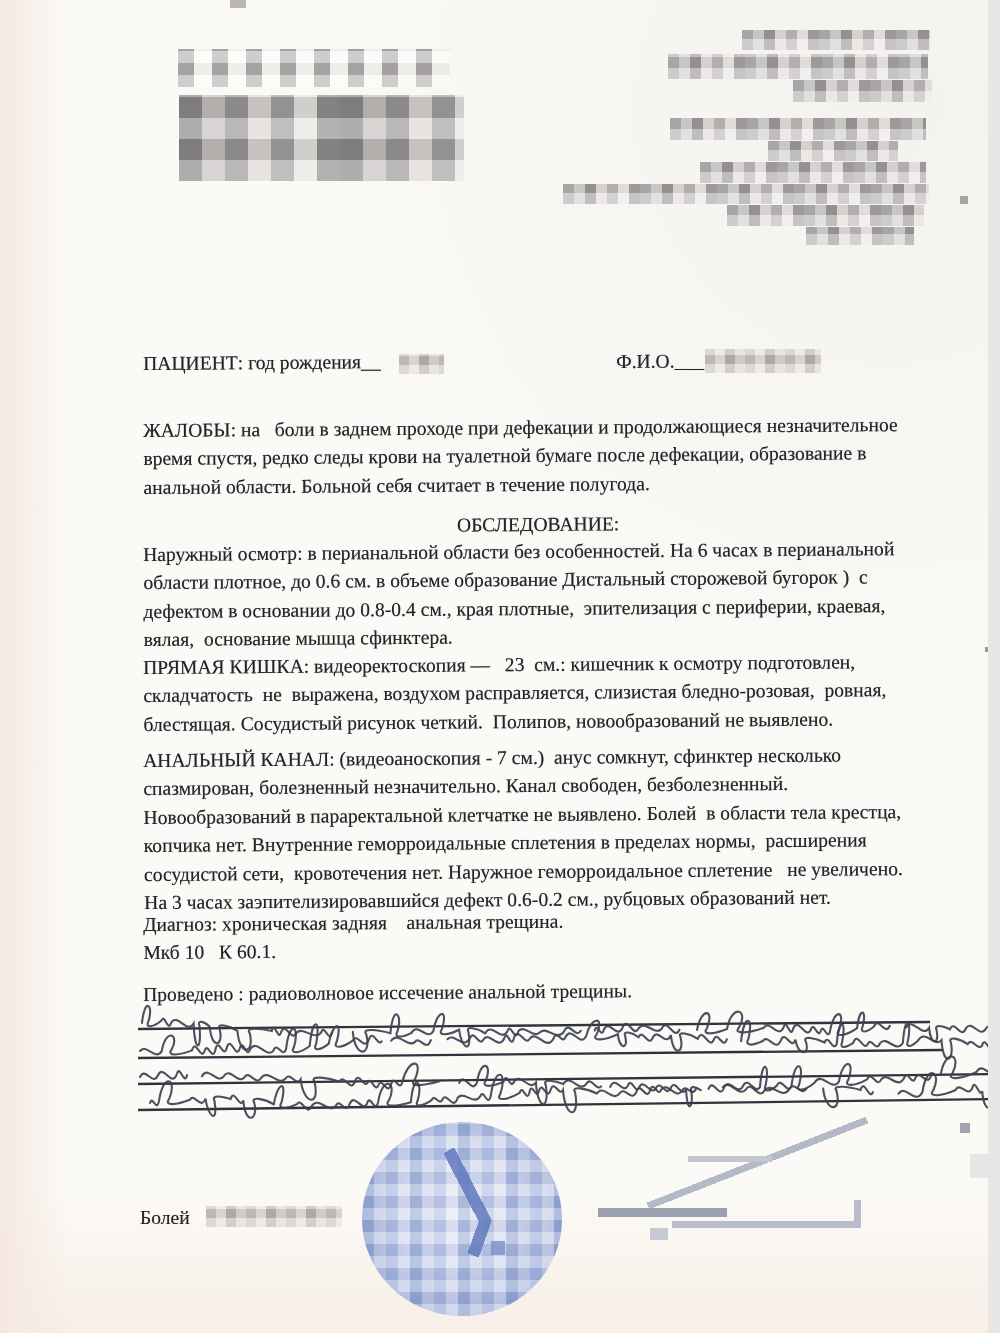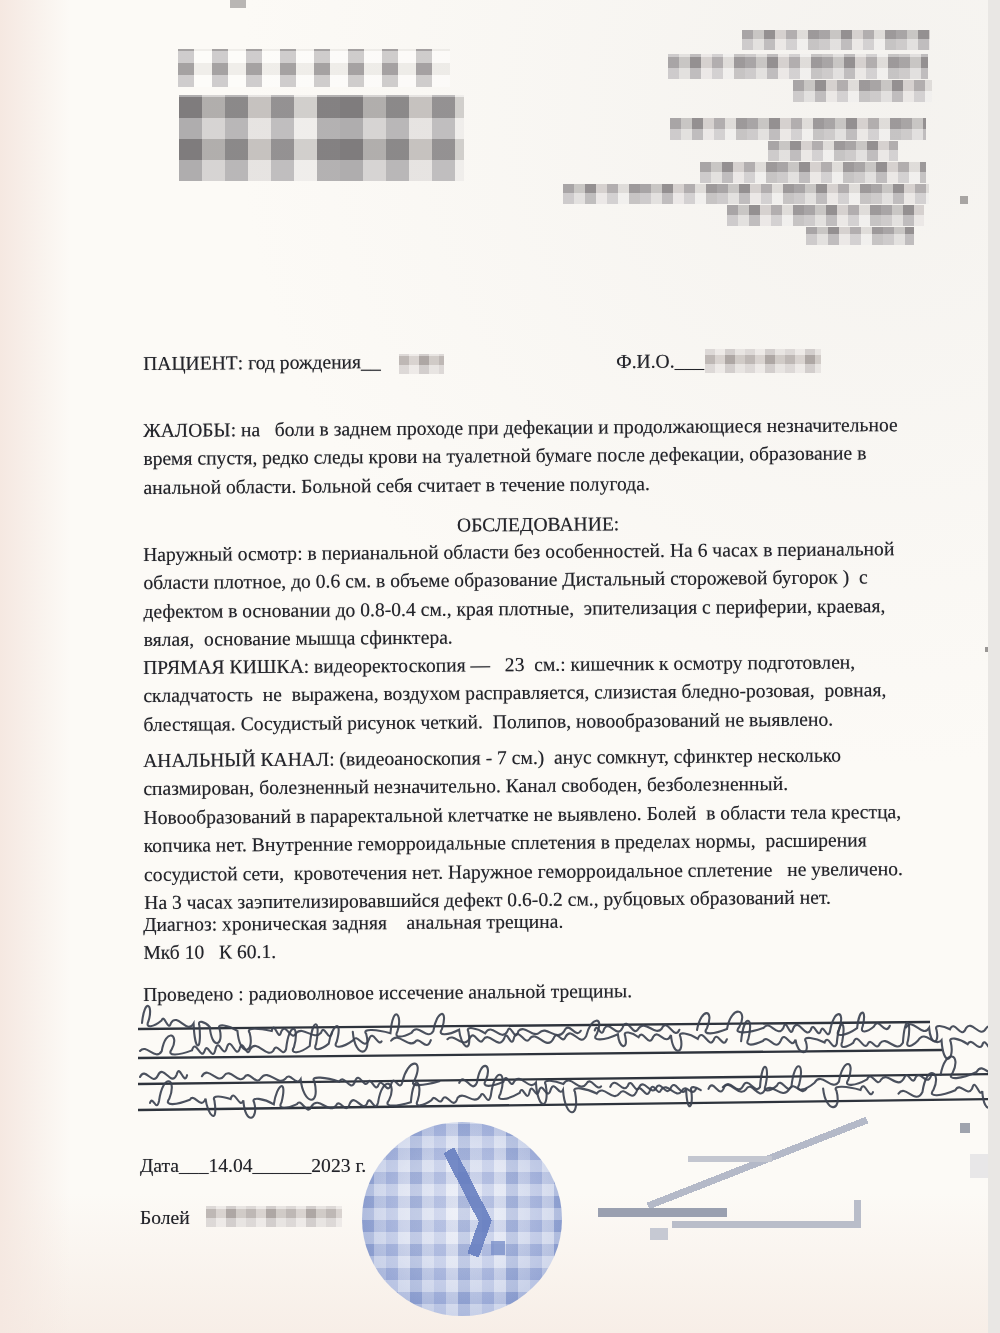--- a/index.html
+++ b/index.html
@@ -108,21 +108,20 @@
       <line x1="8" y1="66" x2="812" y2="58"></line>
       <line x1="8" y1="92" x2="872" y2="82"></line>
       <line x1="8" y1="118" x2="872" y2="107"></line>
     </g>
   <path d="M 12 31 c 2.607504559308291 -26.081936775241047, 11.733770516887308 -18.670651191845536, 6.518761398270726 -2 c -3.9112568389624354 8, 5.215009118616582 6, 13.037522796541452 -0.49735921155661345 c 2.8231867432594298 -7.710760022513568, 6.5874357342720025 12.242882234510034, 9.410622477531433 2.4731713766232133 c 6.795373073592782 -10.852005678694695, 15.855870505049824 12.16873712465167, 22.651243578642607 0.48234888236038387 c 1.0452002502977848 29.201412424445152, 8.361602002382279 28.943776241037995, 5.748601376637817 2 c -2.0904005005955697 -6, 5.226001251488924 -4, 10.452002502977848 1.5578758250921965 c 1.780813391879201 22.801367577165365, 14.246507135033609 19.625535151921213, 9.794473655335606 2 c -3.561626783758402 -6, 8.904066959396005 -4, 17.80813391879201 1.7724866503849626 c 2.2144015684723857 27.270315371453762, 17.715212547779085 22.536912058945745, 12.17920862659812 2 c -4.428803136944771 -6, 11.072007842361927 -4, 22.144015684723854 -1.7571804895997047 c 2.8077851314097644 -11.979761586990207, 6.551498639956116 12.07199271209538, 9.359283771365881 0.9045903326477855 c 4.527638802677393 -11.178382933139801, 10.564490539580582 11.268192364368588, 15.092129342257977 1.0930903838016093 c 7.453379748389125 -7.587558452505618, 17.391219412907958 8.149564751423895, 24.844599161297083 -0.2631069195922464 c 3.3096053570508954 -10.562322831712663, 7.722412499785423 11.827864357735962, 11.032017856836319 -0.5529430927708745 m 9.961844286322595 -1.9236610038205981 m 10.758039712905884 1.531464459374547 c 2.4294049236923456 27.94081647321582, 19.435239389538765 24.152521234937012, 13.361727080307903 2 c -4.858809847384691 -6, 12.147024618461728 -4, 24.294049236923456 -0.653275671415031 c 2.805847829580307 -31.71958254557103, 12.626315233111383 -17.235672774724662, 7.0146195739507675 -2 c -4.20877174437046 8, 5.611695659160614 6, 14.029239147901535 1.6860547475516796 c 6.567528421059251 -11.260361618828028, 15.324232982471583 8.839987561106682, 21.891761403530836 -1.907034219475463 c 3.429547180235386 -21.409416591748595, 15.432962311059237 -23.249141671694815, 8.573867950588465 -2 c -5.144320770353079 8, 6.859094360470772 6, 17.14773590117693 0.7912978287786245 c 1.6850878525525332 17.636808898299932, 13.480702820420266 25.71996397804469, 9.267983189038933 2 c -3.3701757051050665 -6, 8.425439262762666 -4, 16.85087852552533 1.5272875586524606 c 6.6214054539799685 -12.03686096239835, 15.449946059286594 9.409843950998038, 22.071351513266563 -1.7342142947018147 c 3.30619327314198 -10.91003349935636, 7.71445097066462 12.926923980936408, 11.0206442438066 -0.37018665694631636 c 6.285778845101595 -7.273237738758326, 14.666817305237053 7.463514538947493, 20.95259615033865 1.628624510485679 c 7.397909797355532 -8.011907242704183, 17.261789527162907 9.319570017047226, 24.659699324518442 -1.0841388569679111 c 5.051467537879944 -12.48260901402682, 11.786757588386536 8.185480830725282, 16.83822512626648 -0.9198576351627707 m 13.984436616301537 -0.3845486817881465 c 2.7596621721982957 -9.200087971054018, 6.439211735129356 9.846426525618881, 9.198873907327652 -1.2258636625483632 c 5.548739087954163 -10.31674213660881, 12.947057871893048 10.621346615254879, 18.495796959847212 -1.3406958628911525 c 4.523194529861212 -12.615958904847503, 10.55412056967616 8.412499126512557, 15.077315099537373 2.104138459544629 c 7.259724852070212 -12.549103038851172, 16.939357988163827 7.152151583693922, 24.19908284023404 -1.2239533651154488 c 5.29706022888422 -12.713474092073739, 12.359807200729847 12.87951687676832, 17.656867429614067 1.0380921885371208 m 17.645989415049552 0.256135412491858 c 3.9933999210596087 -22.74962714780122, 17.97029964476824 -21.514124668203294, 9.983499802649021 -2 c -5.990099881589413 8, 7.9867998421192175 6, 19.966999605298042 1.0653855875134468 c 4.911462169140577 -26.059489007573575, 22.101579761132598 -19.63881402090192, 12.278655422851443 -2 c -7.367193253710866 8, 9.822924338281155 6, 24.557310845702887 0.5803191466256976 c 5.9061708368360994 -8.528704531490803, 13.781065285950898 11.326687565539032, 19.687236122787 0.030363912228494883 c 2.8644883196800945 -11.388551693875343, 6.683806079253554 12.424655691720545, 9.548294398933649 1.1930574814323336 c 5.277236178517342 -12.896811588667333, 12.31355108320713 10.726034329738468, 17.590787261724472 1.4242631336674094 c 2.9619913045316935 -10.69512268109247, 6.911313043907285 8.497153282165527, 9.873304348438978 1.2361703428905457 c 2.8155261598527432 -9.688421441242099, 6.5695610396564 9.115891341585666, 9.385087199509144 0.3764672647230327 c 3.6266579009592537 -23.70512966113165, 16.31996055431664 -23.07498295418918, 9.066644752398133 -2 c -5.43998685143888 8, 7.253315801918507 6, 18.133289504796267 -1.7217875262722373 c 2.249682876467705 -21.589640677906573, 10.123572944104671 -19.38943776395172, 5.624207191169262 -2 c -3.374524314701557 8, 4.49936575293541 6, 11.248414382338524 0.2422858029603958 c 4.764533453062176 -11.011480858083814, 11.117244723811744 10.591709798201919, 15.881778176873922 -0.693116761976853 m 16.16540247797966 1.662019245326519 c 6.9343188185244795 -10.932064147200435, 16.180077243223785 11.491026641801, 23.114396061748266 0.44779303832910955 c 1.3439886800944807 17.73453199863434, 10.751909440755846 17.445600089151412, 7.391937740519643 2 c -2.6879773601889614 -6, 6.719943400472403 -4, 13.439886800944805 -0.6304724644869566 c 4.818386087939143 -10.864596534986049, 11.242900871858 11.9638054901734, 16.061286959797144 -1.041717737680301 c 6.024506458640098 -9.125173828564584, 14.057181736826896 11.383399301674217, 20.081688195466995 0.1158559275791049 c 6.31746573485434 -8.639918535482138, 14.740753381326794 11.816681243479252, 21.058219116181135 2.302675115643069" fill="none" stroke="#3c4250" stroke-width="2.1" stroke-linecap="round" opacity="0.92"></path>
       <path d="M 10 59 c 6.518117418140172 -7.97168748639524, 15.20894064232707 10.529699873644859, 21.727058060467243 0.08215545443817973 c 4.0324086882174015 -24.123705819714814, 18.145839096978307 -16.62958207540214, 10.081021720543504 -2 c -6.048613032326102 8, 8.064817376434803 6, 20.162043441087008 1.3122914740815759 c 3.79220103174448 -12.843142402358353, 8.848469074070453 11.023693374823779, 12.640670105814934 0.5259469896554947 c 3.269564329460263 -10.429348406847566, 7.628983435407281 12.573315782472491, 10.898547764867544 -1.7756434495095164 c 3.4368432350456715 -12.806386318057775, 8.019300881773233 11.60247295582667, 11.456144116818905 -1.9056623126380146 c 3.7746202301234004 -12.216658100951463, 8.807447203621267 12.241894070990384, 12.582067433744669 1.7874359211418778 c 3.1386994063854217 -12.58295628707856, 7.32363194823265 10.73015727614984, 10.462331354618073 0.3804092900827527 c 6.975758263841271 -11.54134678421542, 16.2767692822963 9.672404009848833, 23.25252754613757 1.417417888296768 c 3.8432227604091165 -10.573733063414693, 8.967519774287938 8.443788178730756, 12.810742534697056 -1.72115862602368 c 3.1557489909231666 -29.109873559791595, 14.200870459154249 -24.221768906340003, 7.889372477307916 -2 c -4.733623486384749 8, 6.311497981846333 6, 15.778744954615831 -1.0927862441167235 c 2.5370268017053608 -29.41378376353532, 11.416620607674123 -27.763385928235948, 6.342567004263401 -2 c -3.8055402025580403 8, 5.0740536034107215 6, 12.685134008526802 -0.4016624614596367 c 3.1884886316955092 -19.473881419282407, 14.34819884262979 -26.092328000813723, 7.971221579238772 -2 c -4.782732947543264 8, 6.3769772633910184 6, 15.942443158477545 -0.9672099547460675 c 4.853217831999063 -9.18716985732317, 11.324174941331147 11.323168686125427, 16.17739277333021 -1.0219326964579523 c 3.812417463585734 -11.578829925972968, 8.895640748366713 7.298937992192805, 12.708058211952448 1.8148854712489992 m 9.55358874797821 -0.6853602435439825 c 7.121864212676883 -9.774639539886266, 16.617683162912726 7.296537023968995, 23.73954737558961 1.4218581898603588 c 4.796464490890503 -7.245386968366802, 11.191750478744506 11.159928587730974, 15.98821496963501 -2.0425827195867896 m 16.61829033792019 -0.9645078955218196 c 6.827374121546745 -7.365901089273393, 15.930539616942404 11.927030631806701, 22.75791373848915 -1.6009867610409856 c 3.844241392984986 -8.063839181791991, 8.969896583631634 9.33048015087843, 12.814137976616621 2.4079572956543416 c 6.345973350852728 -10.083349829539657, 14.807271151989697 11.291422334033996, 21.153244502842426 -1.5191951883025467 c 2.997149344906211 -10.966471242252737, 6.993348471447825 12.960918574593961, 9.990497816354036 -1.3276801246684045 c 4.543993140757084 -10.504852262325585, 10.602650661766528 8.62835533125326, 15.146643802523613 2.1451351419091225 c 7.262329100444912 -10.887951565440744, 16.945434567704794 12.995873091742396, 24.20776366814971 -0.7712997088674456 c 3.6911397881805894 -10.290494959801435, 8.612659505754708 7.539371321443468, 12.303799293935299 -2.1123053948394954 c 6.101274866983294 -10.864646792877465, 14.236308022961019 11.61932220030576, 20.337582889944315 -0.24844018160365522 c 4.22371586561203 -20.019991270266473, 19.006721395254136 -20.520650218240917, 10.559289664030075 -2 c -6.335573798418045 8, 8.44743173122406 6, 21.11857932806015 0.045777712017297745 c 1.3361469935625792 14.645179141312838, 10.689175948500633 16.513871151953936, 7.348808464594186 2 c -2.6722939871251583 -6, 6.680734967812896 -4, 13.361469935625792 1.0526164984330535 c 4.40559140369296 -9.655404733493924, 10.279713275283575 11.980426811147481, 14.685304678976536 -0.5381390848197043 c 5.311373132094741 -8.565244241151959, 12.393203974887728 10.586911301128566, 17.70457710698247 -1.708400946808979 c 1.7301928475499153 21.588375352323055, 13.841542780399323 19.727861461695284, 9.516060661524534 2 c -3.4603856950998306 -6, 8.650964237749577 -4, 17.301928475499153 1.972708560526371 c 4.693178458884359 -12.971319118048996, 10.950749737396835 10.371378341689706, 15.643928196281195 1.625507412245497 c 4.049479488283396 -12.36404325813055, 9.448785472661257 10.520647591445595, 13.498264960944653 -1.376200986560434 m 14.196954515576364 1.9053618488833308 c 2.900627534091473 -27.89759111776948, 13.052823903411626 -25.565934454090893, 7.251568835228682 -2 c -4.350941301137209 8, 5.801255068182946 6, 14.503137670457363 1.9600037727504969 c 5.368931294605136 -8.052140065003186, 12.52750635407865 11.858107266016304, 17.896437648683786 -0.4888553114142269 c 4.421383774280548 -12.09422608744353, 10.316562139987944 11.094609779771417, 14.737945914268494 -1.0332651203498244 c 1.877884663268924 16.39406018331647, 15.023077306151391 16.703257109969854, 10.328365647979082 2 c -3.755769326537848 -6, 9.389423316344619 -4, 18.778846632689238 0.9559783404693007 c 3.649729865044355 -9.865175629034638, 8.516036351770161 10.880326718557626, 12.165766216814518 1.0396791412495077 c 2.1858740486204624 -25.78593947412446, 9.83643321879208 -24.74981597624719, 5.464685121551156 -2 c -3.2788110729306936 8, 4.371748097240925 6, 10.929370243102312 1.4235595101490617 c 4.305483309924602 -12.95859016571194, 10.046127723157404 8.711989502888173, 14.351611033082008 1.453085644170642 c 3.719714881852269 -8.805524395313114, 8.679334724321961 8.91051639802754, 12.39904960617423 -1.0634711442980915 c 6.898922000080347 -8.783039927482605, 16.097484666854143 10.951700820121914, 22.99640666693449 -0.6466489448212087 c 2.021095258742571 -30.322870502714068, 9.09492866434157 -22.281555788591504, 5.052738146856427 -2 c -3.0316428881138564 8, 4.042190517485142 6, 10.105476293712854 -0.17272635083645582 c 7.03817500770092 -12.15692666824907, 16.422408351302145 7.778875121381134, 23.460583359003067 -0.3934793593361974 c 1.6839170496910811 28.38331838324666, 13.471336397528649 20.20784106105566, 9.261543773300946 2 c -3.3678340993821623 -6, 8.419585248455405 -4, 16.83917049691081 1.984887226484716 c 4.3259236358106135 -7.61548668704927, 10.093821816891431 7.39416852267459, 14.419745452702045 1.4805106329731643 c 3.316021939739585 -11.34374879533425, 7.737384526059031 10.879961579106748, 11.053406465798616 -0.4467745858710259 c 2.576187452673912 -22.612525247968733, 11.592843537032605 -25.337137236259878, 6.44046863168478 -2 c -3.864281179010868 8, 5.152374905347824 6, 12.88093726336956 -0.26966628432273865 c 2.3378876678645613 -25.80740252090618, 10.520494505390525 -22.845196839421988, 5.844719169661403 -2 c -3.5068315017968414 8, 4.6757753357291225 6, 11.689438339322805 -0.6326818140223622 c 2.9973435826599597 -7.397006016224623, 6.993801692873239 12.855564127210528, 9.9911452755332 1.0793774505145848 c 6.953911347314715 -8.50833421992138, 16.225793143734336 10.433822472579777, 23.17970449104905 -1.8603510910179466" fill="none" stroke="#3c4250" stroke-width="2.1" stroke-linecap="round" opacity="0.92"></path>
       <path d="M 10 85 c 5.369340687990189 -11.127444970421493, 12.52846160531044 9.75579867279157, 17.89780229330063 -1.4981364784762263 c 5.636164054647088 -12.421988915186375, 13.151049460843204 12.515458438545465, 18.787213515490294 -0.9384768933523446 c 3.112255250662565 -12.153047190979123, 7.261928918212652 12.291972361970693, 10.374184168875217 0.5935142538510263 m 14.86395198404789 1.101674227975309 c 6.586310990899801 -11.500268025323749, 15.368058978766202 9.051259849686176, 21.954369969666004 -0.23524440126493573 c 6.053591373190284 -9.101756150368601, 14.125046537443994 8.072600132785738, 20.17863791063428 1.793694180669263 c 5.086961634457111 -9.39861983526498, 11.869577147066593 9.097702279221267, 16.956538781523705 0.2522738464176655 c 7.312366299703717 -10.080799838062376, 17.062188032642005 8.76685861311853, 24.374554332345724 0.6245074642356485 c 4.588556838780641 -7.870785314589739, 10.706632623821497 8.342175322119147, 15.295189462602139 0.6620485079474747 c 2.49136996306479 25.02718101069331, 19.93095970451832 28.4677978688851, 13.702534796856344 2 c -4.98273992612958 -6, 12.456849815323949 -4, 24.913699630647898 0.44361645448952913 c 4.647817289829254 -9.412254001013935, 10.844907009601592 11.507445556577295, 15.492724299430847 0.192891382612288 c 3.8606232795864344 -12.477176147978753, 9.00812098570168 7.0441221706569195, 12.868744265288115 0.7271004549693316 c 3.242541783303022 -7.7608168963342905, 7.565930827707052 11.160778671968728, 10.808472611010075 2.1128054871223867 c 3.8844405647367237 -8.414550116751343, 9.063694651052355 12.44949336629361, 12.94813521578908 -1.3650519109796733 c 3.322287766635418 -9.762987212277949, 7.752004788815975 9.705924789886922, 11.074292555451393 -1.7689213622361422 c 4.903912799805403 -22.625814008992165, 22.06760759912431 -24.88708797469735, 12.259781999513507 -2 c -7.355869199708104 8, 9.807825599610807 6, 24.519563999027014 1.6479662610217929 m 19.951677411794662 1.4792708158493042 c 5.338828145340085 -12.328694013413042, 12.457265672460197 12.819084180518985, 17.796093817800283 -0.40667816647328436 c 3.531386189162731 -24.320184003561735, 15.89123785123229 -19.071554471738636, 8.828465472906828 -2 c -5.297079283744097 8, 7.062772378325462 6, 17.656930945813656 1.3466288093477488 c 3.015781743451953 -11.47260518418625, 7.036824068054556 7.560615454800427, 10.05260581150651 0.7135912647936493 c 6.71315569281578 -11.8830443052575, 15.664029949903487 9.73861657595262, 22.37718564271927 0.14374614227563143 c 1.7728995870798827 28.790387380868196, 14.183196696639062 27.665698800235987, 9.750947728939355 2 c -3.5457991741597654 -6, 8.864497935399413 -4, 17.728995870798826 -0.6855958783999085 c 6.857733940333127 -11.42648178525269, 16.00137919411063 10.010005571413785, 22.85911313444376 -0.049862193409353495 c 4.440340953692794 -8.583301900420338, 10.360795558616518 8.012205000035465, 14.801136512309313 2.453409890877083 m 9.19411722421646 0.4809631463140249 c 5.250468292459845 -12.053196141961962, 12.251092682406306 7.724607071839273, 17.501560974866152 -0.8311157475691289 c 3.410992665588856 -10.40966918040067, 7.958982886373996 10.00891426159069, 11.369975551962852 1.1897350661456585 c 5.043663327768445 -9.693990742322057, 11.768547764793038 9.356771459802985, 16.812211092561483 1.192113667493686 c 4.315415800362826 -9.671007428318262, 10.069303534179925 9.056029292289168, 14.384719334542751 0.47846288653090596 c 4.731881011649966 -12.55087509052828, 11.04105569384992 10.776469421572983, 15.772936705499887 0.1502930058632046 c 0.9466957807540894 25.7882232144475, 7.5735662460327156 19.520226314198226, 5.206826794147492 2 c -1.8933915615081789 -6, 4.733478903770447 -4, 9.466957807540894 -0.8541164509952068 m 9.627773103117944 -1.7642975030466914 m 12.457641911506654 -1.2415814753621817 c 6.946793587133288 -8.840660140383989, 16.20918503664434 11.236580495722592, 23.155978623777628 2.138375403592363 c 5.579044264554978 -9.702182087115943, 13.01776995062828 12.054964502807707, 18.596814215183258 1.004536529071629 c 7.352537104859948 -8.973706539254636, 17.15591991133988 10.293660659343004, 24.508457016199827 -0.895499374018982 c 5.181408881396055 -10.058702977374196, 12.089954056590795 7.989821620751172, 17.27136293798685 -0.6252594315446913 m 16.73612271845341 -0.175828636623919 c 2.4131581850349906 24.08123643696308, 19.305265480279925 24.625158096197993, 13.272370017692447 2 c -4.826316370069981 -6, 12.065790925174952 -4, 24.131581850349903 -0.6899926904588938 c 3.7334229614585634 -12.46595029020682, 8.711320243403314 11.323214343748987, 12.44474320486188 2.309947182657197 m 16.197253978252412 0.2761014234274626 m 9.331527963280678 1.0688002845272422 c 7.185449519008398 -10.062018355354667, 16.766048877686263 12.519354563672096, 23.95149839669466 -1.6070798900909722 c 4.376823160797358 -29.726786122191697, 19.69570422358811 -19.40713664703071, 10.942057901993394 -2 c -6.565234741196036 8, 8.753646321594715 6, 21.884115803986788 0.3200714895501733 c 5.028498472273349 -9.342000884003937, 11.733163101971149 7.43785449070856, 16.7616615742445 -1.5312045812606812 c 3.0597282517701387 -12.824224797543138, 7.1393659207969895 10.197538329288363, 10.19909417256713 2.4199721252080053 c 1.7902565501630308 26.6703659594059, 14.322052401304246 16.59120921092108, 9.84641102589667 2 c -3.5805131003260615 -6, 8.951282750815153 -4, 17.902565501630306 1.3762171510607004 c 2.0190564814955 28.20246795937419, 16.152451851964 28.912519277073443, 11.104810648225248 2 c -4.038112962991 -6, 10.095282407477498 -4, 20.190564814954996 0.41560636926442385 c 5.263286107778549 -8.718760970048606, 12.281000918149948 9.020077993627638, 17.544287025928497 2.2822924004867673 c 1.3602432321757079 28.326440561562777, 10.881945857405663 17.97121999040246, 7.481337776966393 2 c -2.7204864643514157 -6, 6.801216160878539 -4, 13.602432321757078 0.9312789356335998" fill="none" stroke="#3c4250" stroke-width="2.1" stroke-linecap="round" opacity="0.92"></path>
       <path d="M 20 111 c 2.7175288908183575 -8.70275736041367, 6.340900745242834 10.611750402022153, 9.058429636061192 -2.2880551987327635 c 4.104428295046091 -28.439505871850997, 18.46992732770741 -22.699680915102363, 10.261070737615228 -2 c -6.156642442569137 8, 8.208856590092182 6, 20.522141475230455 1.0693421447649598 c 4.71334414333105 -7.647595458664, 10.997803001105785 11.247240531723946, 15.711147144436836 -1.2812703009694815 c 1.6144379641860724 15.944758240133524, 12.91550371348858 28.675902592018247, 8.879408803023399 2 c -3.228875928372145 -6, 8.072189820930362 -4, 16.144379641860723 -1.4094483451917768 c 3.8249898590147495 -12.05186090618372, 8.924976337701082 11.191273292992264, 12.749966196715832 1.328688154462725 c 1.965807018056512 26.569120597094297, 15.726456144452095 18.834095207042992, 10.811938599310816 2 c -3.931614036113024 -6, 9.82903509028256 -4, 19.65807018056512 1.894129958935082 c 3.0913346469402314 -21.308371397666633, 13.911005911231042 -26.46198800485581, 7.728336617350578 -2 c -4.6370019704103465 8, 6.182669293880463 6, 15.456673234701157 1.8055327646434307 c 4.343207997456193 -7.199713758658618, 10.13415199406445 12.960539072751999, 14.477359991520643 2.2637336316984147 c 7.407496961206197 -11.753270072862506, 17.284159576147793 9.28443929972127, 24.691656537353992 -1.0485196788795292 c 4.1033787991851565 -7.673671180848032, 9.574550531432031 10.938708907924592, 13.67792933061719 -1.782190817175433 c 5.109965689480305 -11.060106341727078, 11.923253275454044 8.92487110150978, 17.03321896493435 0.4055403359234333 c 3.3796731043606996 -12.124191423412412, 7.8859039101749655 11.145463382825255, 11.265577014535666 -1.788579128915444 c 4.363700406253338 -27.904593531042337, 19.63665182814002 -20.159037028439343, 10.909251015633345 -2 c -6.545550609380006 8, 8.727400812506676 6, 21.81850203126669 1.9808595571666956 c 2.7589318282902244 -31.796769677195698, 12.415193227306009 -18.87304496206343, 6.89732957072556 -2 c -4.138397742435336 8, 5.517863656580449 6, 13.79465914145112 -0.0005685640498995781 c 3.366236078739166 -7.489868666045368, 7.854550850391387 7.057757002767175, 11.220786929130554 -1.3404676085337996 c 4.46087533570826 -7.013455230277032, 10.408709116652608 12.983584713190794, 14.869584452360868 -1.0323902138043195 c 6.885318940132856 -7.71948834694922, 16.06574419364333 8.757113486994058, 22.951063133776188 -1.8805444822646677 c 3.0609583374112845 -7.9496571333147585, 7.14223612062633 12.456238585524261, 10.203194458037615 -0.0433519936632365 c 3.849976041913033 -30.23487049061805, 17.324892188608647 -25.52144082542509, 9.624940104782581 -2 c -5.774964062869548 8, 7.699952083826066 6, 19.249880209565163 -0.9590812101960182 c 3.051444436982274 -10.720245943870395, 7.120037019625306 12.796128707006574, 10.17148145660758 -2.039635038236156 c 2.861587033420801 -8.848359763622284, 6.6770364113152025 11.451951219234616, 9.538623444736004 -1.2336630537174642 c 3.358416770026088 -8.254046265501529, 7.836305796727538 11.776491769589484, 11.194722566753626 0.31598647707141936 c 3.7282436817884443 -11.399449205957353, 8.69923525750637 7.605954000260681, 12.427478939294815 -0.0010902108624577522 c 2.179073290154338 29.645118672400713, 17.432586321234705 29.068357191979885, 11.984903095848859 2 c -4.358146580308676 -6, 10.89536645077169 -4, 21.79073290154338 1.588551982305944 c 6.819143631309271 -10.298628216609359, 15.911335139721631 9.548659530002624, 22.730478771030903 -0.0661787879653275 c 5.035969802364707 -8.166560458485037, 11.750596205517649 9.463567643426359, 16.786566007882357 -1.3765982526820153 c 4.11484255939722 -12.778676715679467, 9.60129930526018 10.276574201416224, 13.716141864657402 -1.5924831852316856 c 3.2821844089776278 -11.247668696101755, 7.658430287614464 7.152786610648036, 10.940614696592093 -0.3754193673375994 c 6.30760535672307 -9.890184205025434, 14.71774583235383 10.280277798417956, 21.0253511890769 0.6823495705612004 c 4.235307116433978 -8.213383317459375, 9.88238327167928 7.282901902683079, 14.11769038811326 -1.9116905087139457 m 12.412986326217652 0.012281449511647224 c 4.7688243191689255 -12.315731537062675, 11.127256744727491 12.45313708577305, 15.896081063896418 -2.1465798129793257 c 5.500454834103584 -9.155848040245473, 12.834394612908362 9.375597433652729, 18.334849447011948 -0.22111779544502497 c 5.178601664677262 -11.822438947390765, 12.083403884246945 8.605313450098038, 17.262005548924208 0.6557768944185227 c 2.2579339876770974 -31.038613637909293, 10.160702944546939 -22.574793645180762, 5.644834969192743 -2 c -3.386900981515646 8, 4.515867975354195 6, 11.289669938385487 0.4083533938974142 c 4.352698781713843 -9.72905313456431, 10.1562971573323 9.585218495689332, 14.508995939046144 1.0274542693514377 c 3.0787405222654343 -29.03333553764969, 13.854332350194454 -24.692078261636198, 7.696851305663586 -2 c -4.618110783398151 8, 6.1574810445308685 6, 15.393702611327171 -1.8662447780370712 c 7.32613168247044 -12.210355599876493, 17.094307259097693 9.571292256936431, 24.420438941568136 -1.1163458751980215 c 3.7599525615572933 -23.736863378435373, 16.91978652700782 -22.702807222492993, 9.399881403893232 -2 c -5.639928842335939 8, 7.519905123114587 6, 18.799762807786465 -0.3250547256320715 c 4.1725070010870695 -10.201306887436658, 9.735849669203162 9.763218340463936, 13.908356670290232 0.35380714223720133 c 7.033221352100372 -9.468205417506397, 16.410849821567535 12.038982672151178, 23.444071173667908 -2.4593581026419997 c 3.3091581020504237 -8.314080733340234, 7.721368904784321 10.649070989340544, 11.030527006834745 0.2541165880393237 c 4.710284178704023 -8.751268530264497, 10.99066308364272 10.666746348608285, 15.700947262346745 -2.181395797524601 m 9.351590982079506 -0.33280317578464746 c 4.79047916084528 -27.583688048645854, 21.55715622380376 -20.846391879953444, 11.9761979021132 -2 c -7.1857187412679195 8, 9.58095832169056 6, 23.9523958042264 -0.907734939828515 c 6.832264598831534 -12.607331695500761, 15.941950730606912 12.206861241720617, 22.774215329438448 -2.396014294354245 c 5.567548669874668 -12.41667251009494, 12.990946896374226 7.226273618172854, 18.558495566248894 -1.2410858273506165 c 2.981826316192746 -8.246957508381456, 6.957594737783074 8.363046480342746, 9.93942105397582 1.1325836216565222 c 1.6786168597638609 14.119406372308731, 13.428934878110887 21.835335411597043, 9.232392728701235 2 c -3.3572337195277218 -6, 8.393084298819304 -4, 16.786168597638607 -0.5768742319196463 c 4.336063010618091 -9.181278244126588, 10.117480358108878 8.585712646134198, 14.453543368726969 2.2989286354277283 c 5.452536195516586 -10.782925012521446, 12.722584456205368 9.6728750965558, 18.175120651721954 -0.13624801766127348 c 3.1307925436645747 -7.860911394935101, 7.305182601884007 12.95606218650937, 10.435975145548582 2.356172789586708 c 4.805209612101316 -8.108244301751256, 11.212155761569738 8.762780346442014, 16.017365373671055 -1.356192308012396 m 14.057844558358193 1.594097732566297" fill="none" stroke="#3c4250" stroke-width="2.1" stroke-linecap="round" opacity="0.92"></path>
     </svg>
 
-  <div class="txt" style="left:140px;top:1152px">Дата___14.04______2023 г.</div>
   <div class="txt" style="left:140px;top:1204px">Болей</div>
   <div class="mx mx-pink" style="left:206px;top:1206px;width:136px;height:21px"></div>
 
   <div class="stamp" style="left:362px;top:1122px;width:200px;height:194px">
     <svg width="200" height="194" viewBox="0 0 198 192" style="left:0;top:0">
       <polyline points="86,28 122,98 110,132" fill="none" stroke="#6079bd" stroke-width="12" shape-rendering="crispEdges" opacity=".85"></polyline>
       <rect x="128" y="118" width="14" height="14" fill="#7b90c9" shape-rendering="crispEdges" opacity=".8"></rect>
     </svg>
   </div>
 

